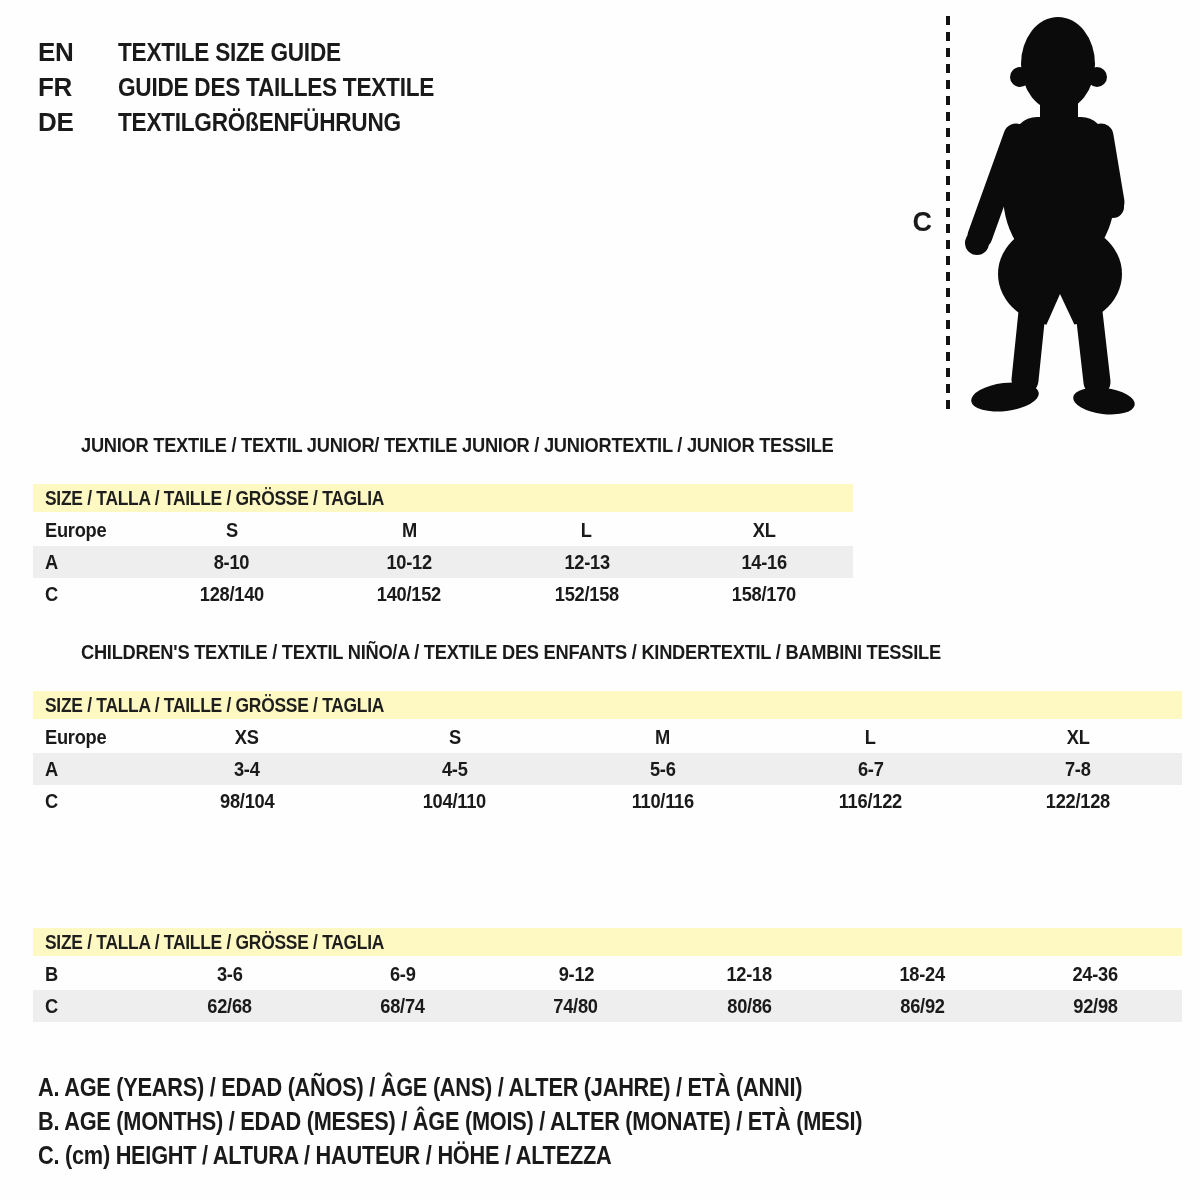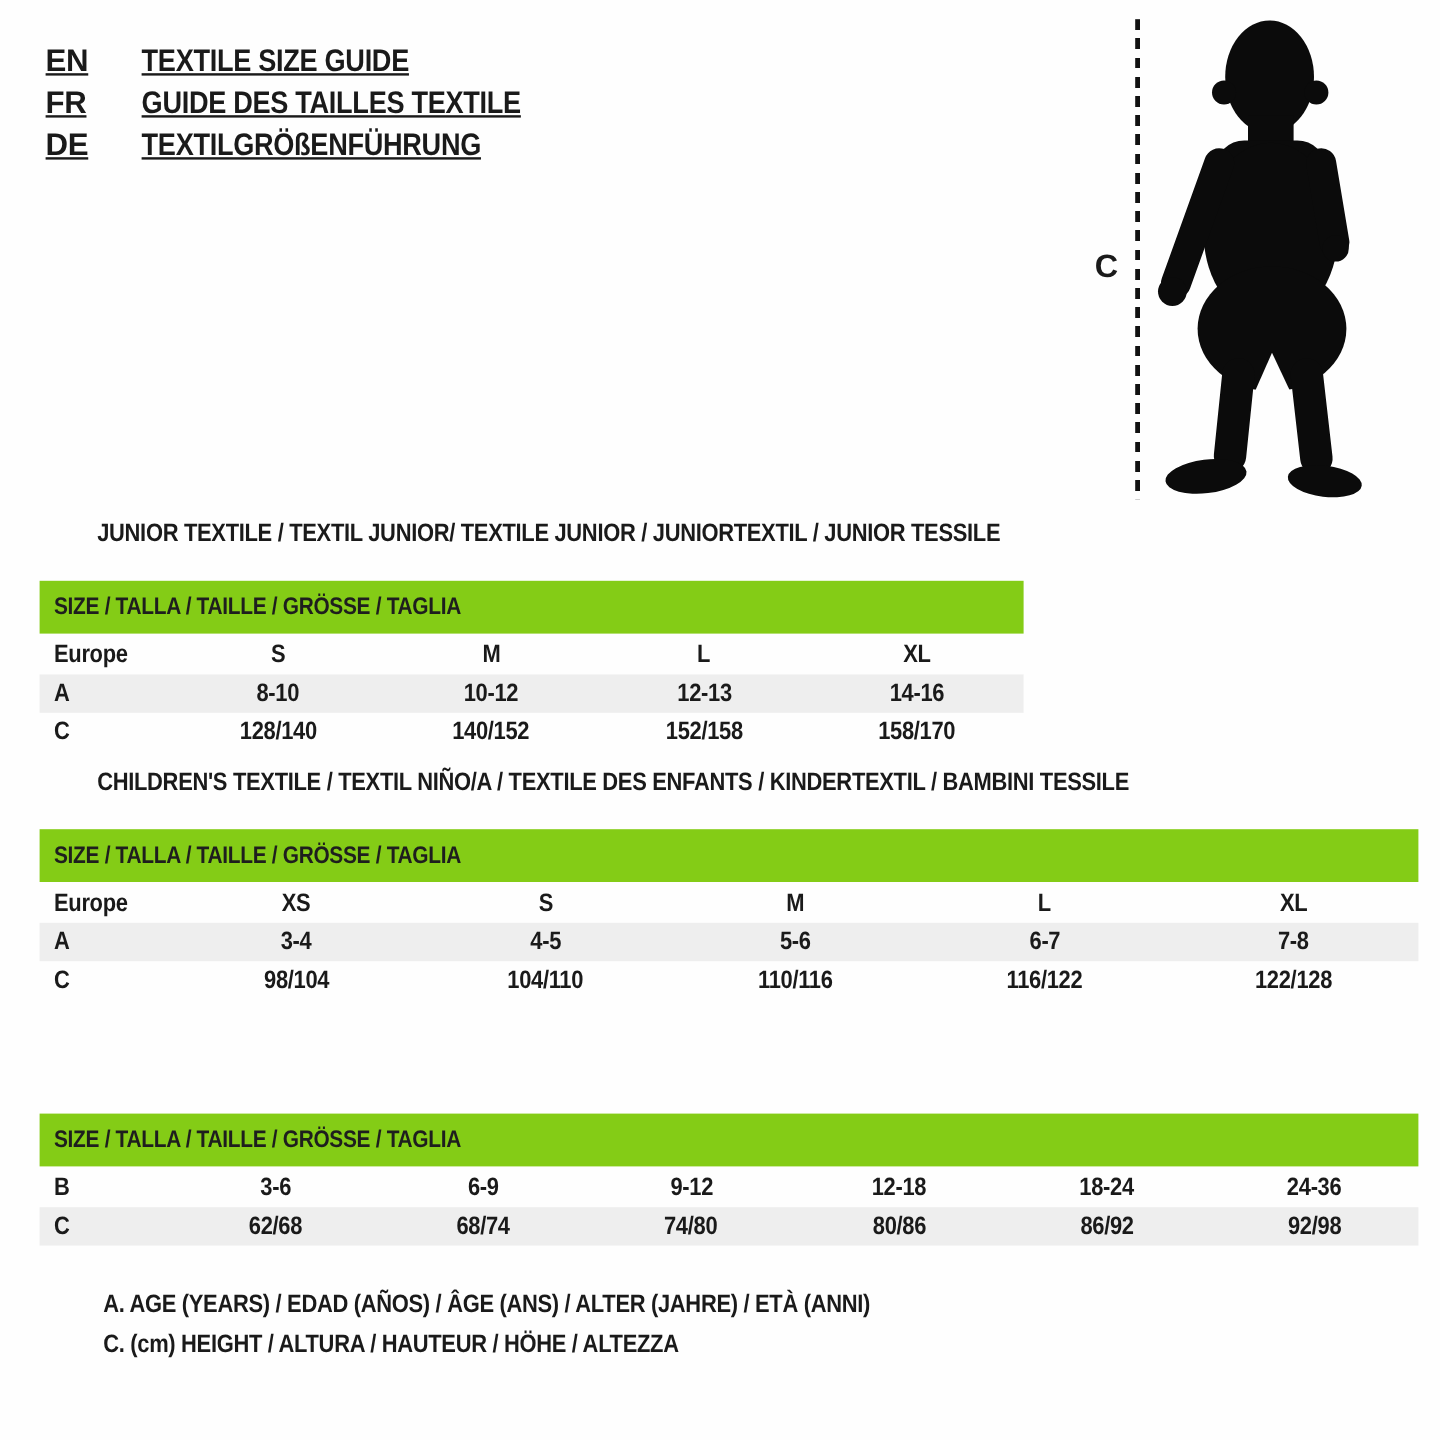--- a/index.html
+++ b/index.html
@@ -8,46 +8,46 @@
   .canvas {
     position:relative; width:1200px; height:1200px;
     background:#fefefe; color:#1a1a1a; font-weight:700;
     letter-spacing:-0.3px; overflow:hidden;
   }
   .cx { display:inline-block; transform:scaleX(0.87); transform-origin:center; white-space:nowrap; }
   .cx.lft { transform-origin:left center; }
 
   
   .langs { position:absolute; left:38px; top:33px; list-style:none; font-size:26px; }
-  .langs li { display:flex; height:35px; align-items:center;text-decoration:underline; }
+  .langs li { display:flex; height:35px; align-items:flex-end; }
   .lang-code { width:80px; flex:0 0 80px; }
 
   
   .fig-c { position:absolute; left:905px; top:207px; width:34px; text-align:center; font-size:27px; }
   .dashline {
     position:absolute; left:946px; top:16px; width:4px; height:400px;
     background:repeating-linear-gradient(to bottom, #111 0px, #111 9px, transparent 9px, transparent 16px);
   }
   .toddler { position:absolute; left:958px; top:14px; }
 
   
   .sec-title { position:absolute; left:42px; font-size:21px; white-space:nowrap;margin-left:39px; }
   .sec-title .ln { display:block; height:35px; line-height:35px; }
 
   .tbl { position:absolute; left:33px; }
   .bar {
-    height:44px; background:#84cc16; margin-bottom:2px;
+    height:28px; background:#fef9c3; margin-bottom:2px;
     display:flex; align-items:center; padding-left:12px; font-size:20px; color:#1e1e1e;
   }
   .row { display:flex; height:32px; align-items:center; font-size:21px; }
   .row.shade { background:#eeeeee; }
   .cell { flex:1; text-align:center;text-decoration:underline; }
   .cell.label { flex:0 0 110px; text-align:left; padding-left:12px; }
 
-  .footnotes { position:absolute; left:38px; top:1070px; font-size:21px;margin-left:48px; }
+  .footnotes { position:absolute; left:38px; top:1070px; font-size:25px; }
   .footnotes div { height:34px; line-height:34px; }
 </style>
 </head>
 <body>
 
 <div class="canvas">
 
   <ul class="langs">
     <li>
       <span class="lang-code">EN</span>
@@ -170,16 +170,17 @@
       <div class="cell"><span class="cx">68/74</span></div>
       <div class="cell"><span class="cx">74/80</span></div>
       <div class="cell"><span class="cx">80/86</span></div>
       <div class="cell"><span class="cx">86/92</span></div>
       <div class="cell"><span class="cx">92/98</span></div>
     </div>
   </div>
 
   <div class="footnotes">
     <div><span class="cx lft">A. AGE (YEARS) / EDAD (AÑOS) / ÂGE (ANS) / ALTER (JAHRE) / ETÀ (ANNI)</span></div>
+    <div><span class="cx lft">B. AGE (MONTHS) / EDAD (MESES) / ÂGE (MOIS) / ALTER (MONATE) / ETÀ (MESI)</span></div>
     <div><span class="cx lft">C. (cm) HEIGHT / ALTURA / HAUTEUR / HÖHE / ALTEZZA</span></div>
   </div>
 
 </div>
 
 </body></html>

